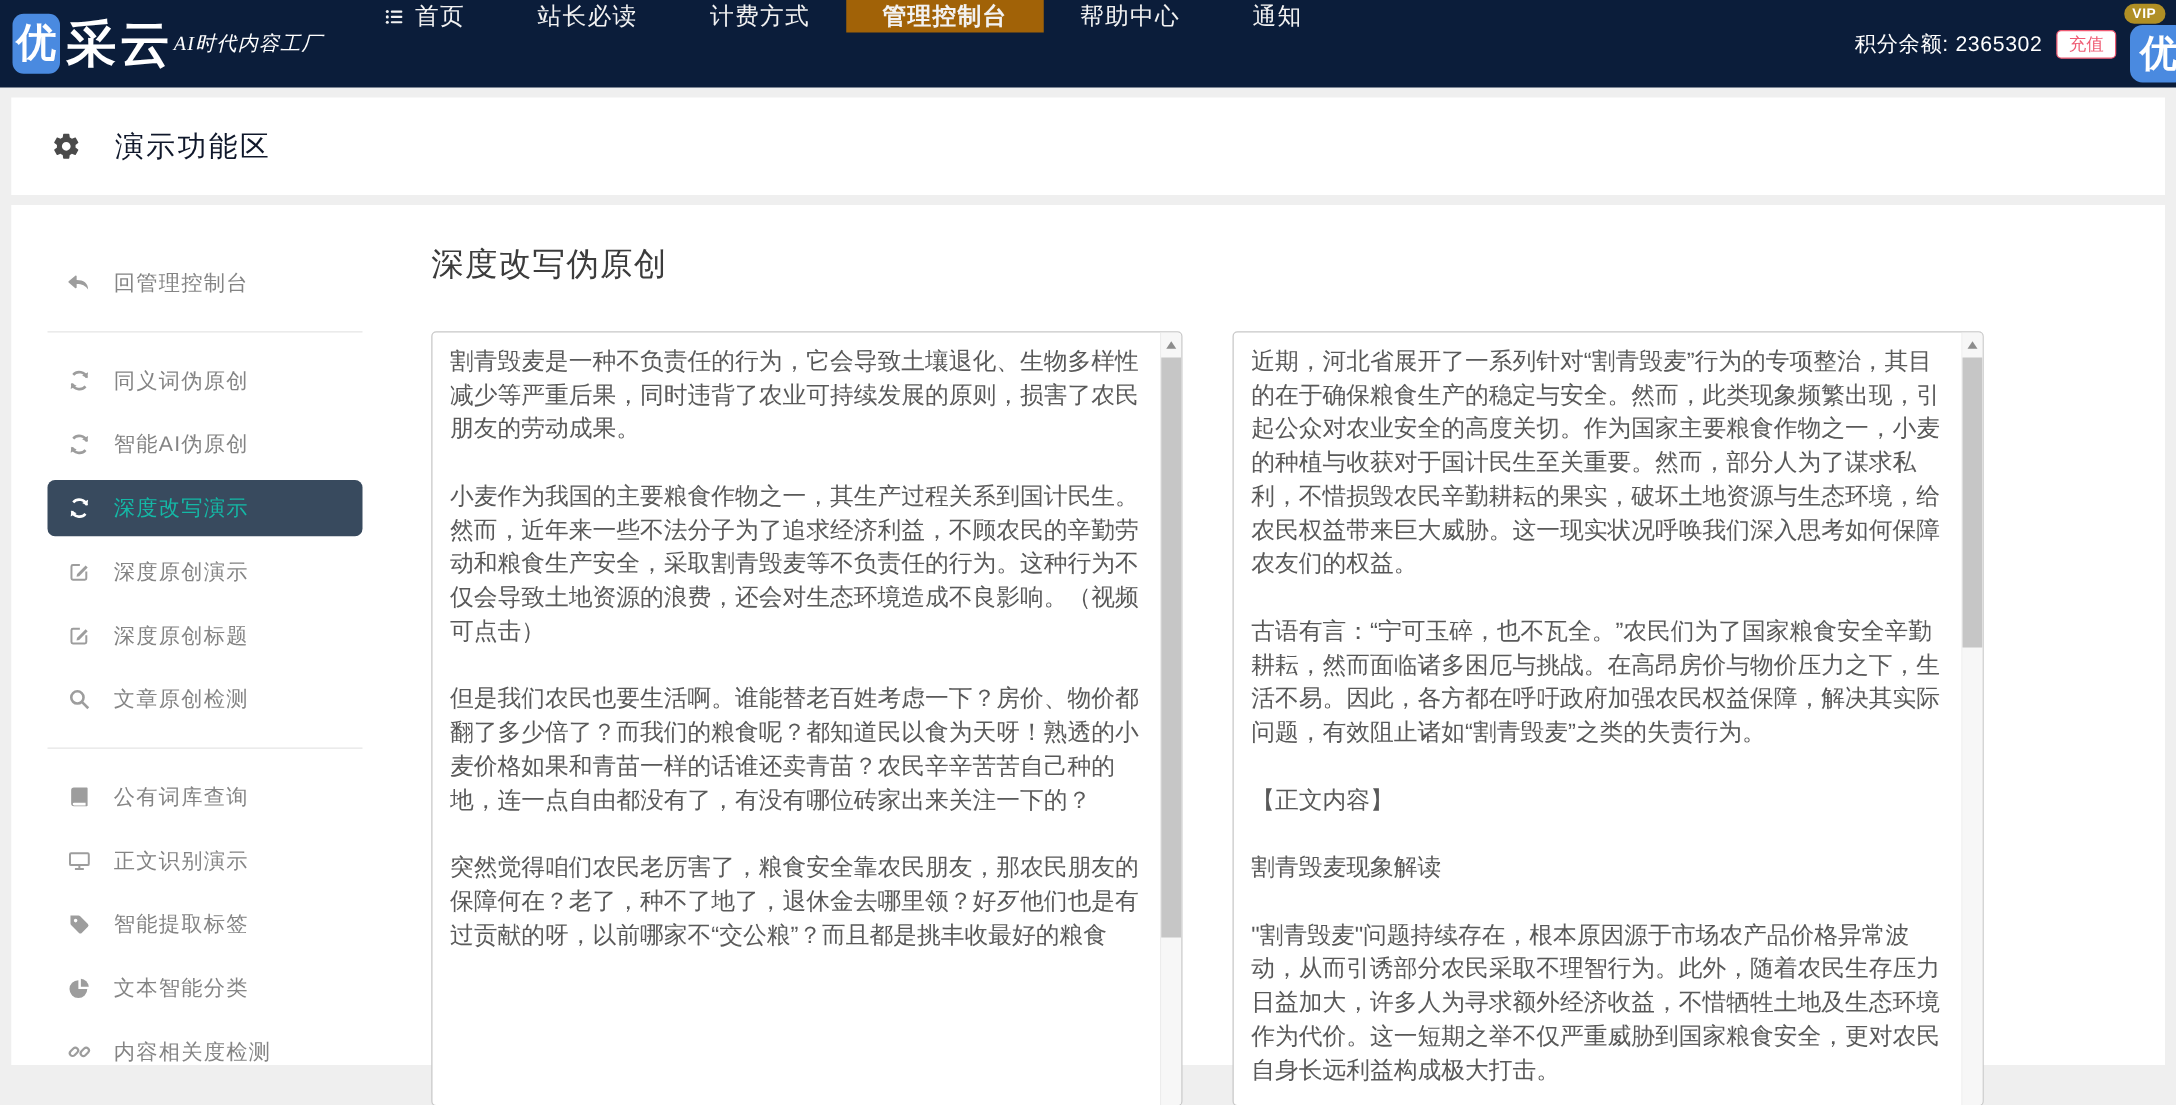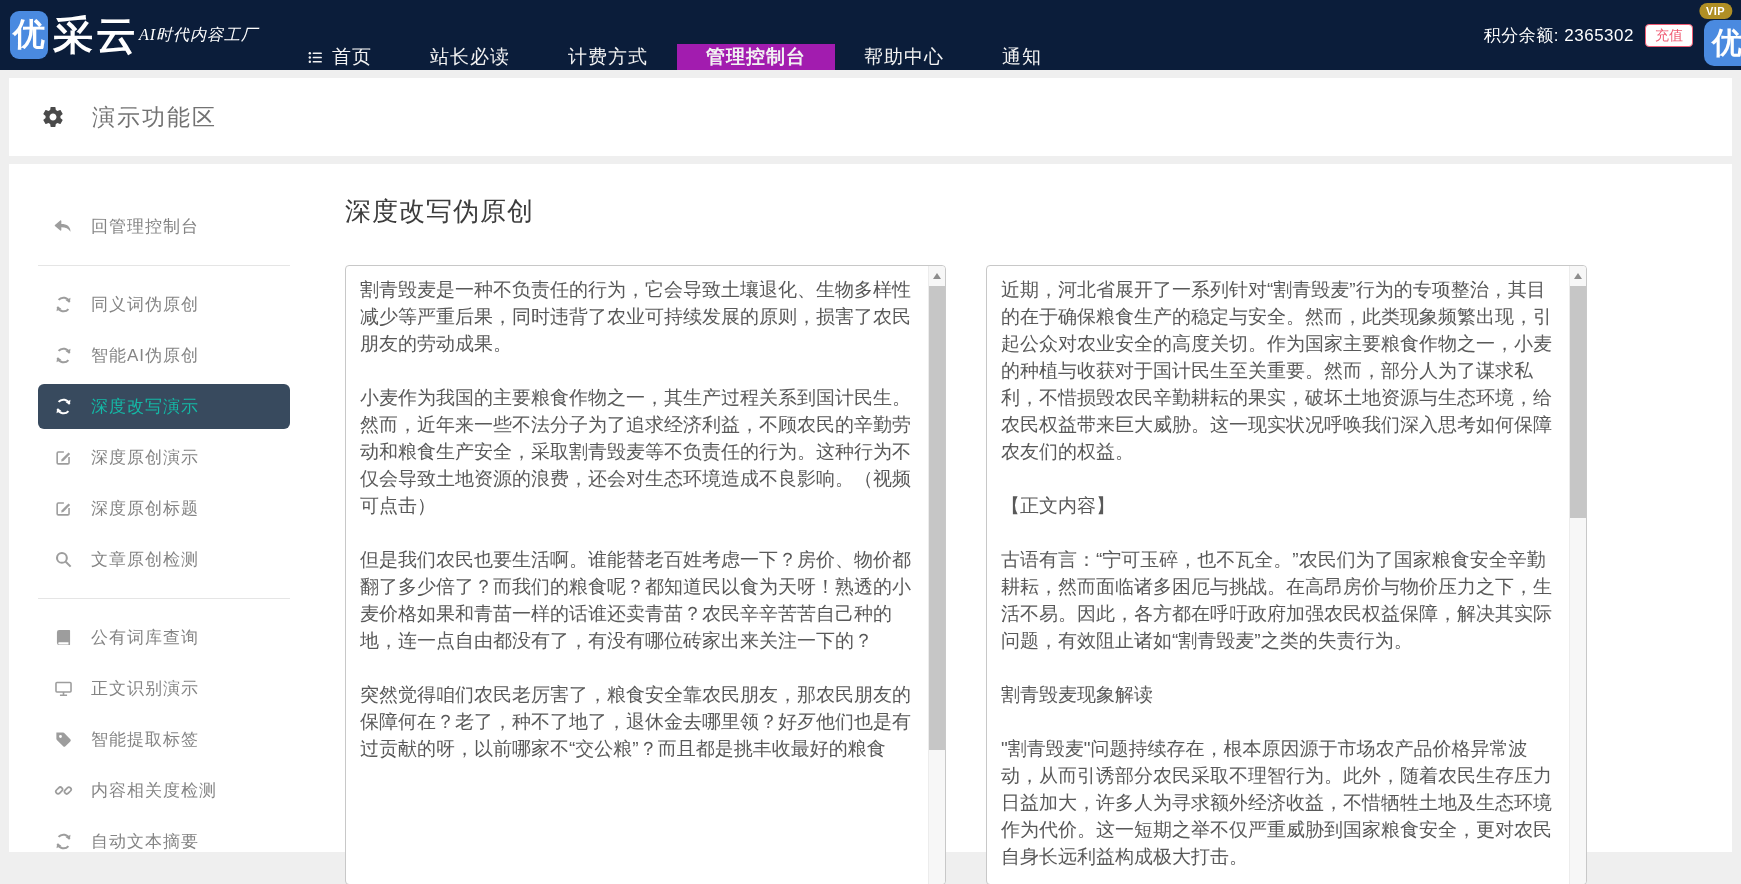--- a/index.html
+++ b/index.html
@@ -14,41 +14,41 @@
   .logo-wrap { display:flex; align-items:center; padding-left:10px; width:278px; flex-shrink:0; }
   .logo-square {
     width:38px; height:48px; border-radius:9px; background:#4a8ae0;
     display:flex; align-items:center; justify-content:center;
     font-size:32px; font-weight:bold; font-family:"Liberation Serif","DejaVu Serif",serif;
   }
   .brand { font-size:40px; font-weight:bold; margin-left:5px; letter-spacing:3px;
            font-family:"Liberation Serif","DejaVu Serif",serif; }
   .tagline { font-size:16px; font-style:italic; letter-spacing:1px;
              font-family:"Liberation Serif","DejaVu Serif",serif; white-space:nowrap; }
-  .nav { display:flex; align-items:flex-end; }
+  .nav { display:flex; align-items:flex-start; }
   .nav-item { display:flex; align-items:center; gap:8px; padding:0 29px; font-size:19px;
               color:#f2f2f2; cursor:pointer; letter-spacing:1px; }
-  .nav-item.active { background:#a21caf; font-weight:bold; }
+  .nav-item.active { background:#a16207; font-weight:bold; }
   .nav-item .nicon { display:flex; align-items:center; }
   .top-right { margin-left:auto; display:flex; align-items:center; padding-right:14px; gap:11px; }
   .points { font-size:17px; letter-spacing:.5px; }
   .recharge-btn { background:#fff; border:1px solid #ef5b73; color:#ef5b73; font-size:14px;
                   line-height:1; padding:3px 9px 4px; border-radius:4px; cursor:pointer; }
   .avatar-wrap { position:relative; width:23px; height:46px; margin-top:16px; }
   .avatar { width:46px; height:46px; border-radius:10px; background:#4a8ae0; color:#fff;
             display:flex; align-items:center; justify-content:center; font-size:30px; font-weight:bold;
             font-family:"Liberation Serif","DejaVu Serif",serif; cursor:pointer; }
   .vip-badge { position:absolute; top:-17px; left:50%; transform:translateX(-50%);
                background:#b08f25; color:#fff; font-size:11px; font-weight:bold;
                padding:2px 7px 2px; border-radius:8px; letter-spacing:.5px; }
   
   .header-card { margin:8px 9px 0; height:78px; background:#fff; display:flex;
                  align-items:center; padding-left:32px; gap:27px; }
   .gear { width:24px; height:24px; color:#4a4a4a; display:flex; }
-  .page-title { font-size:23px; color:#737373; letter-spacing:2px; }
+  .page-title { font-size:23px; color:#0f172a; letter-spacing:2px; }
   
   .main-card { margin:8px 9px 0; background:#fff; height:688px; display:flex; }
   .sidebar { width:291px; flex-shrink:0; padding-top:40px; }
   .side-item { display:flex; align-items:center; gap:18px; margin:0 0 6px 29px; width:252px;
                padding:11px 15px; font-size:17px; color:#848484; border-radius:6px;
                cursor:pointer; letter-spacing:1px; }
   .side-item .sicon { width:20px; height:20px; color:#9d9d9d; display:flex; flex-shrink:0;
                       align-items:center; justify-content:center; }
   .side-item.active { background:#384a5e; color:#14b8a6; }
   .side-item.active .sicon { color:#fff; }
@@ -233,20 +233,29 @@
     <div class="side-item">
       <span class="sicon">
         <svg viewBox="0 0 24 24" width="19" height="19" fill="currentColor">
             <path d="M3 3h8.2a2 2 0 0 1 1.4.6l8 8a2 2 0 0 1 0 2.8l-6.2 6.2a2 2 0 0 1-2.8 0l-8-8A2 2 0 0 1 3 11.2V3zm5.2 3.4a1.8 1.8 0 1 0 0 3.6 1.8 1.8 0 0 0 0-3.6z"></path>
           </svg>
       </span>
       <span>智能提取标签</span>
     </div>
     <div class="side-item">
       <span class="sicon">
+        <svg viewBox="0 0 24 24" width="19" height="19" fill="currentColor">
+            <path d="M11 4a9 9 0 1 0 9 9h-9z"></path>
+            <path d="M13.5 2.5a9 9 0 0 1 8 8h-8z"></path>
+          </svg>
+      </span>
+      <span>文本智能分类</span>
+    </div>
+    <div class="side-item">
+      <span class="sicon">
         <svg viewBox="0 0 24 24" width="19" height="19" fill="none" stroke="currentColor" stroke-width="2.2">
             <rect x="1.8" y="9.2" width="9.5" height="5.6" rx="2.8" transform="rotate(-45 6.5 12)"></rect>
             <rect x="12.7" y="9.2" width="9.5" height="5.6" rx="2.8" transform="rotate(-45 17.5 12)"></rect>
           </svg>
       </span>
       <span>内容相关度检测</span>
     </div>
     <div class="side-item">
       <span class="sicon">
         <svg viewBox="0 0 24 24" width="19" height="19" fill="none" stroke="currentColor" stroke-width="2.6">
@@ -273,22 +282,22 @@
         <div class="vscroll">
           <div class="scroll-up">
               <div class="tri"></div>
             </div>
           <div class="scroll-thumb thumb-left"></div>
         </div>
       </div>
 
       <div class="panel">
         <p>近期，河北省展开了一系列针对“割青毁麦”行为的专项整治，其目的在于确保粮食生产的稳定与安全。然而，此类现象频繁出现，引起公众对农业安全的高度关切。作为国家主要粮食作物之一，小麦的种植与收获对于国计民生至关重要。然而，部分人为了谋求私利，不惜损毁农民辛勤耕耘的果实，破坏土地资源与生态环境，给农民权益带来巨大威胁。这一现实状况呼唤我们深入思考如何保障农友们的权益。</p>
+        <p>古语有言：“宁可玉碎，也不瓦全。”农民们为了国家粮食安全辛勤耕耘，然而面临诸多困厄与挑战。在高昂房价与物价压力之下，生活不易。因此，各方都在呼吁政府加强农民权益保障，解决其实际问题，有效阻止诸如“割青毁麦”之类的失责行为。</p>
         <p>【正文内容】</p>
-        <p>古语有言：“宁可玉碎，也不瓦全。”农民们为了国家粮食安全辛勤耕耘，然而面临诸多困厄与挑战。在高昂房价与物价压力之下，生活不易。因此，各方都在呼吁政府加强农民权益保障，解决其实际问题，有效阻止诸如“割青毁麦”之类的失责行为。</p>
         <p>割青毁麦现象解读</p>
         <p>"割青毁麦"问题持续存在，根本原因源于市场农产品价格异常波动，从而引诱部分农民采取不理智行为。此外，随着农民生存压力日益加大，许多人为寻求额外经济收益，不惜牺牲土地及生态环境作为代价。这一短期之举不仅严重威胁到国家粮食安全，更对农民自身长远利益构成极大打击。</p>
         <div class="vscroll">
           <div class="scroll-up">
               <div class="tri"></div>
             </div>
           <div class="scroll-thumb thumb-right"></div>
         </div>
       </div>
     </div>

